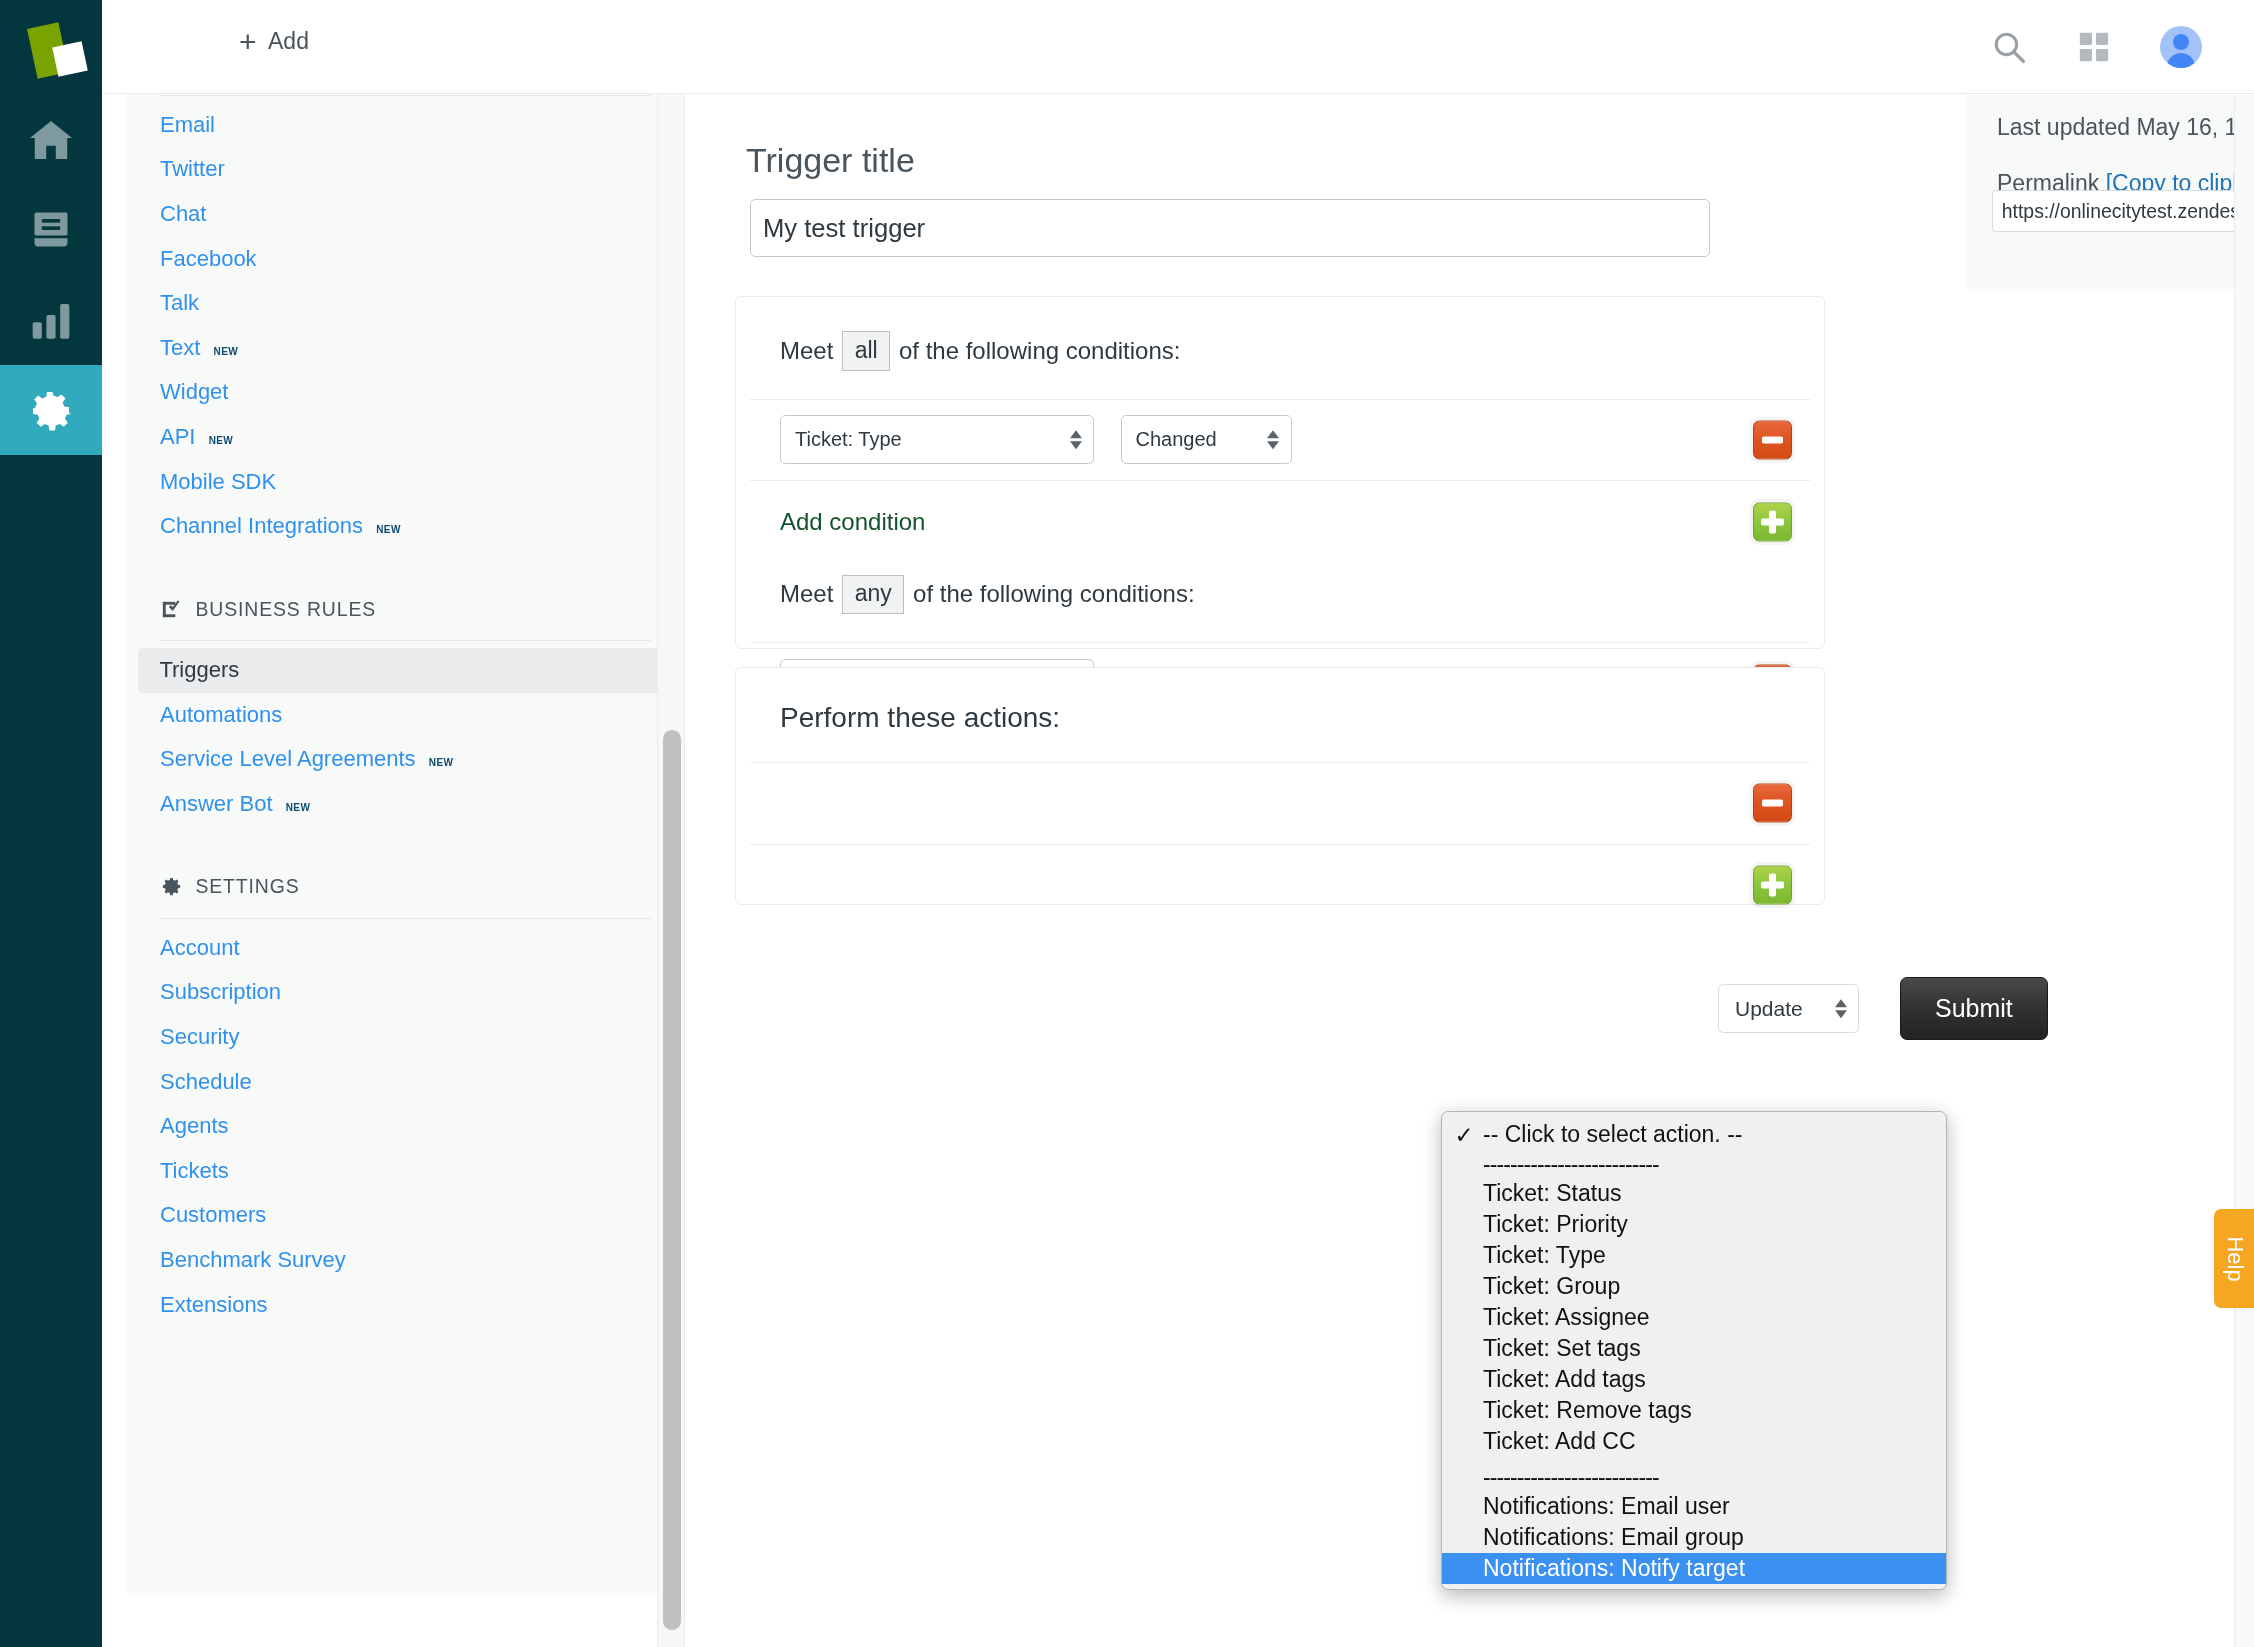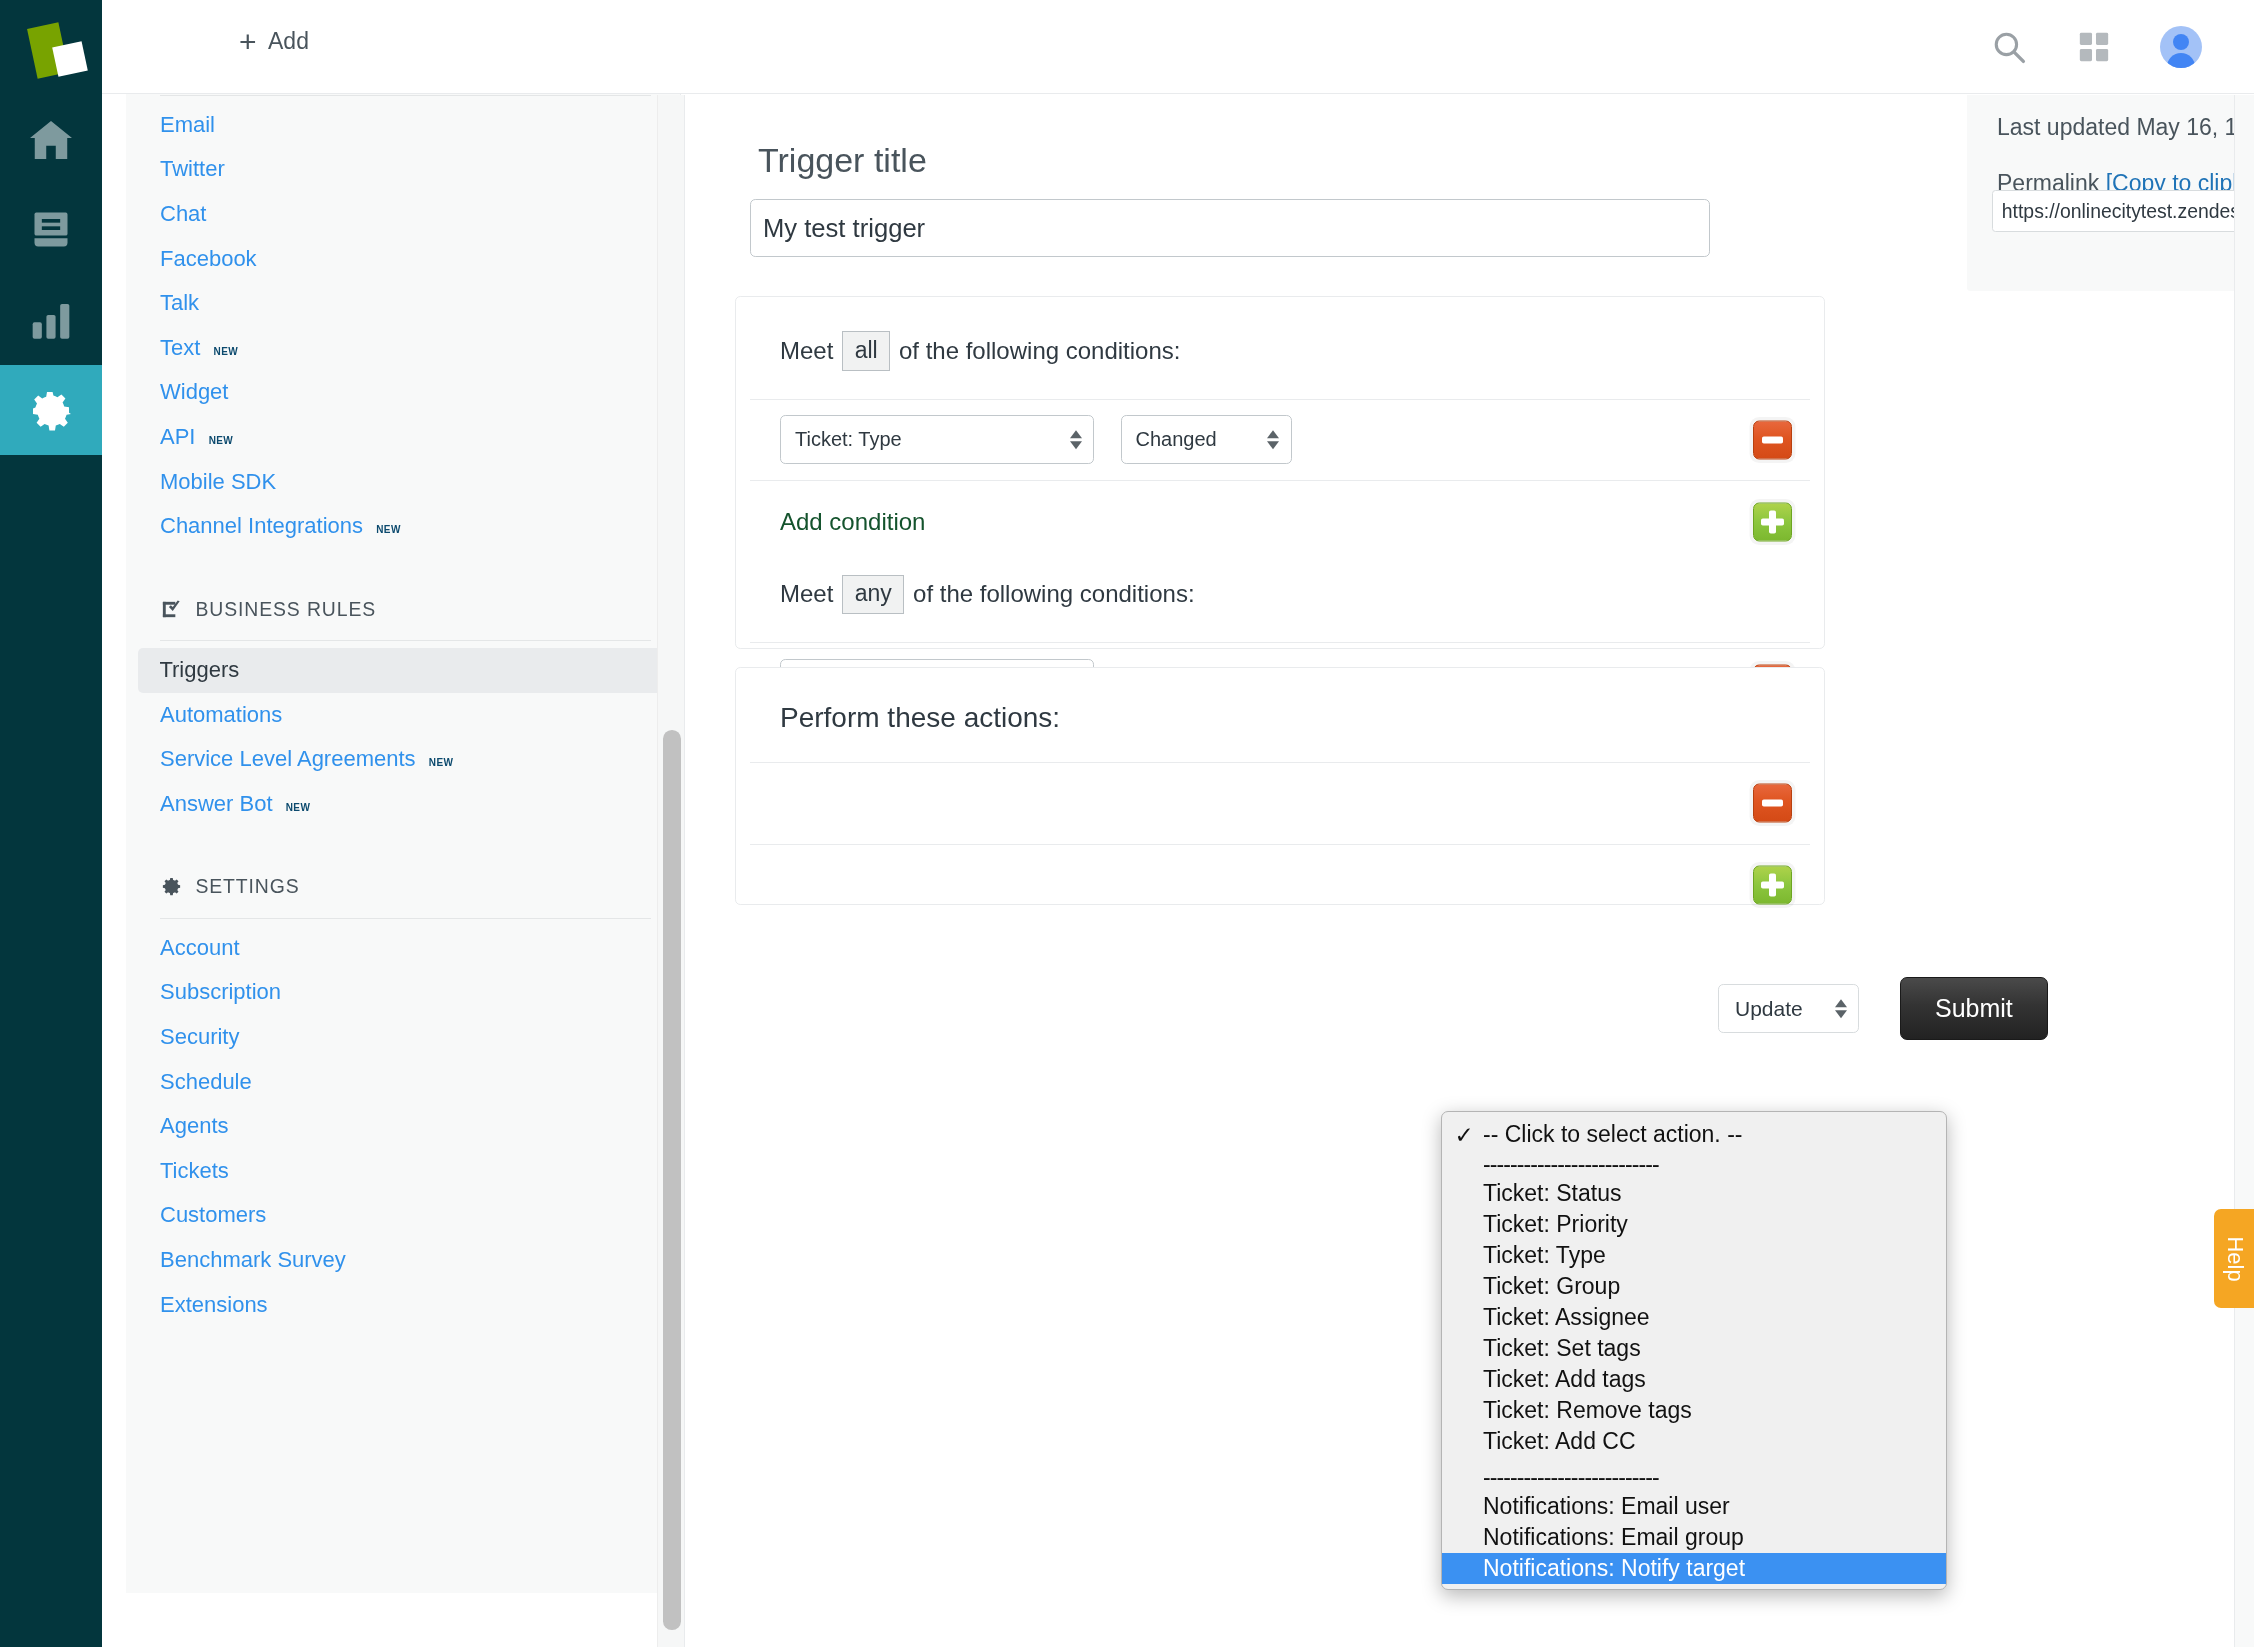--- a/index.html
+++ b/index.html
@@ -104,21 +104,21 @@
     position: absolute; left: 663px; top: 730px; width: 17.6px; height: 900px;
     background: #c1c1c1; border-radius: 8.8px;
   }
 
   
   .main {
     position: absolute; left: 686px; top: 95px; right: 21px; bottom: 0;
     background: #ffffff; overflow: hidden;
   }
   .page-title {
-    position: absolute; left: 72px; top: 46px;
+    position: absolute; left: 60px; top: 46px;
     font-size: 34px; color: #49545c; font-weight: 400;
   }
   .title-input {
     position: absolute; left: 64px; top: 104px; width: 960px; height: 58px;
     border: 0.9px solid #c2c8cc; border-radius: 5.3px; background: #fff;
     font-size: 25.6px; color: #2f3941; padding: 0 12px;
     font-family: "Liberation Sans", sans-serif;
   }
 
   .card {

